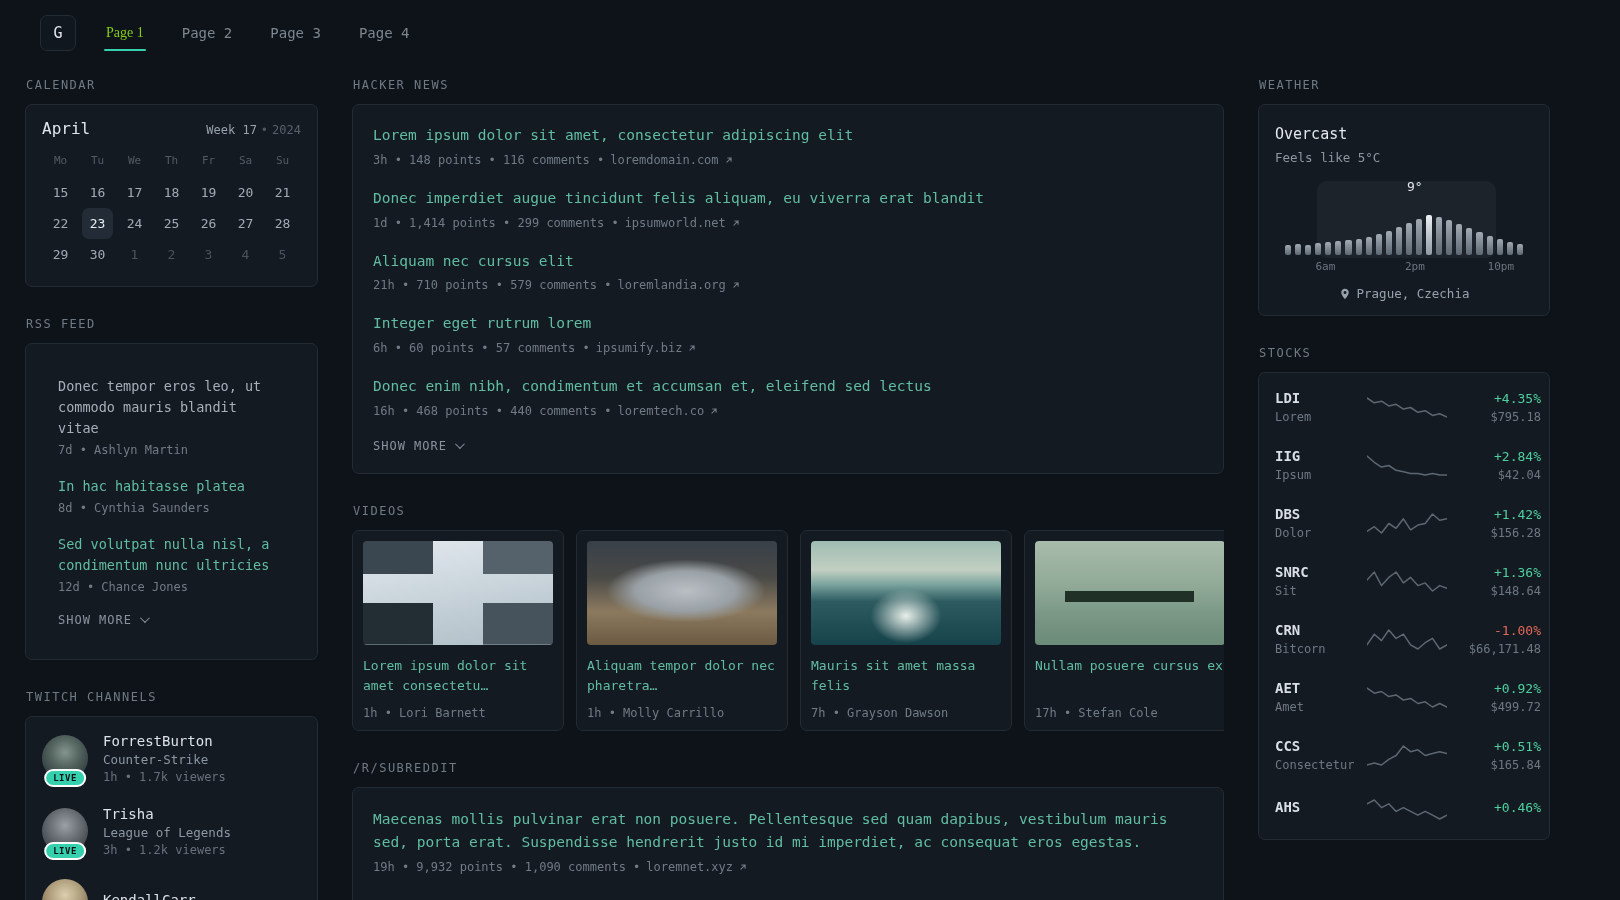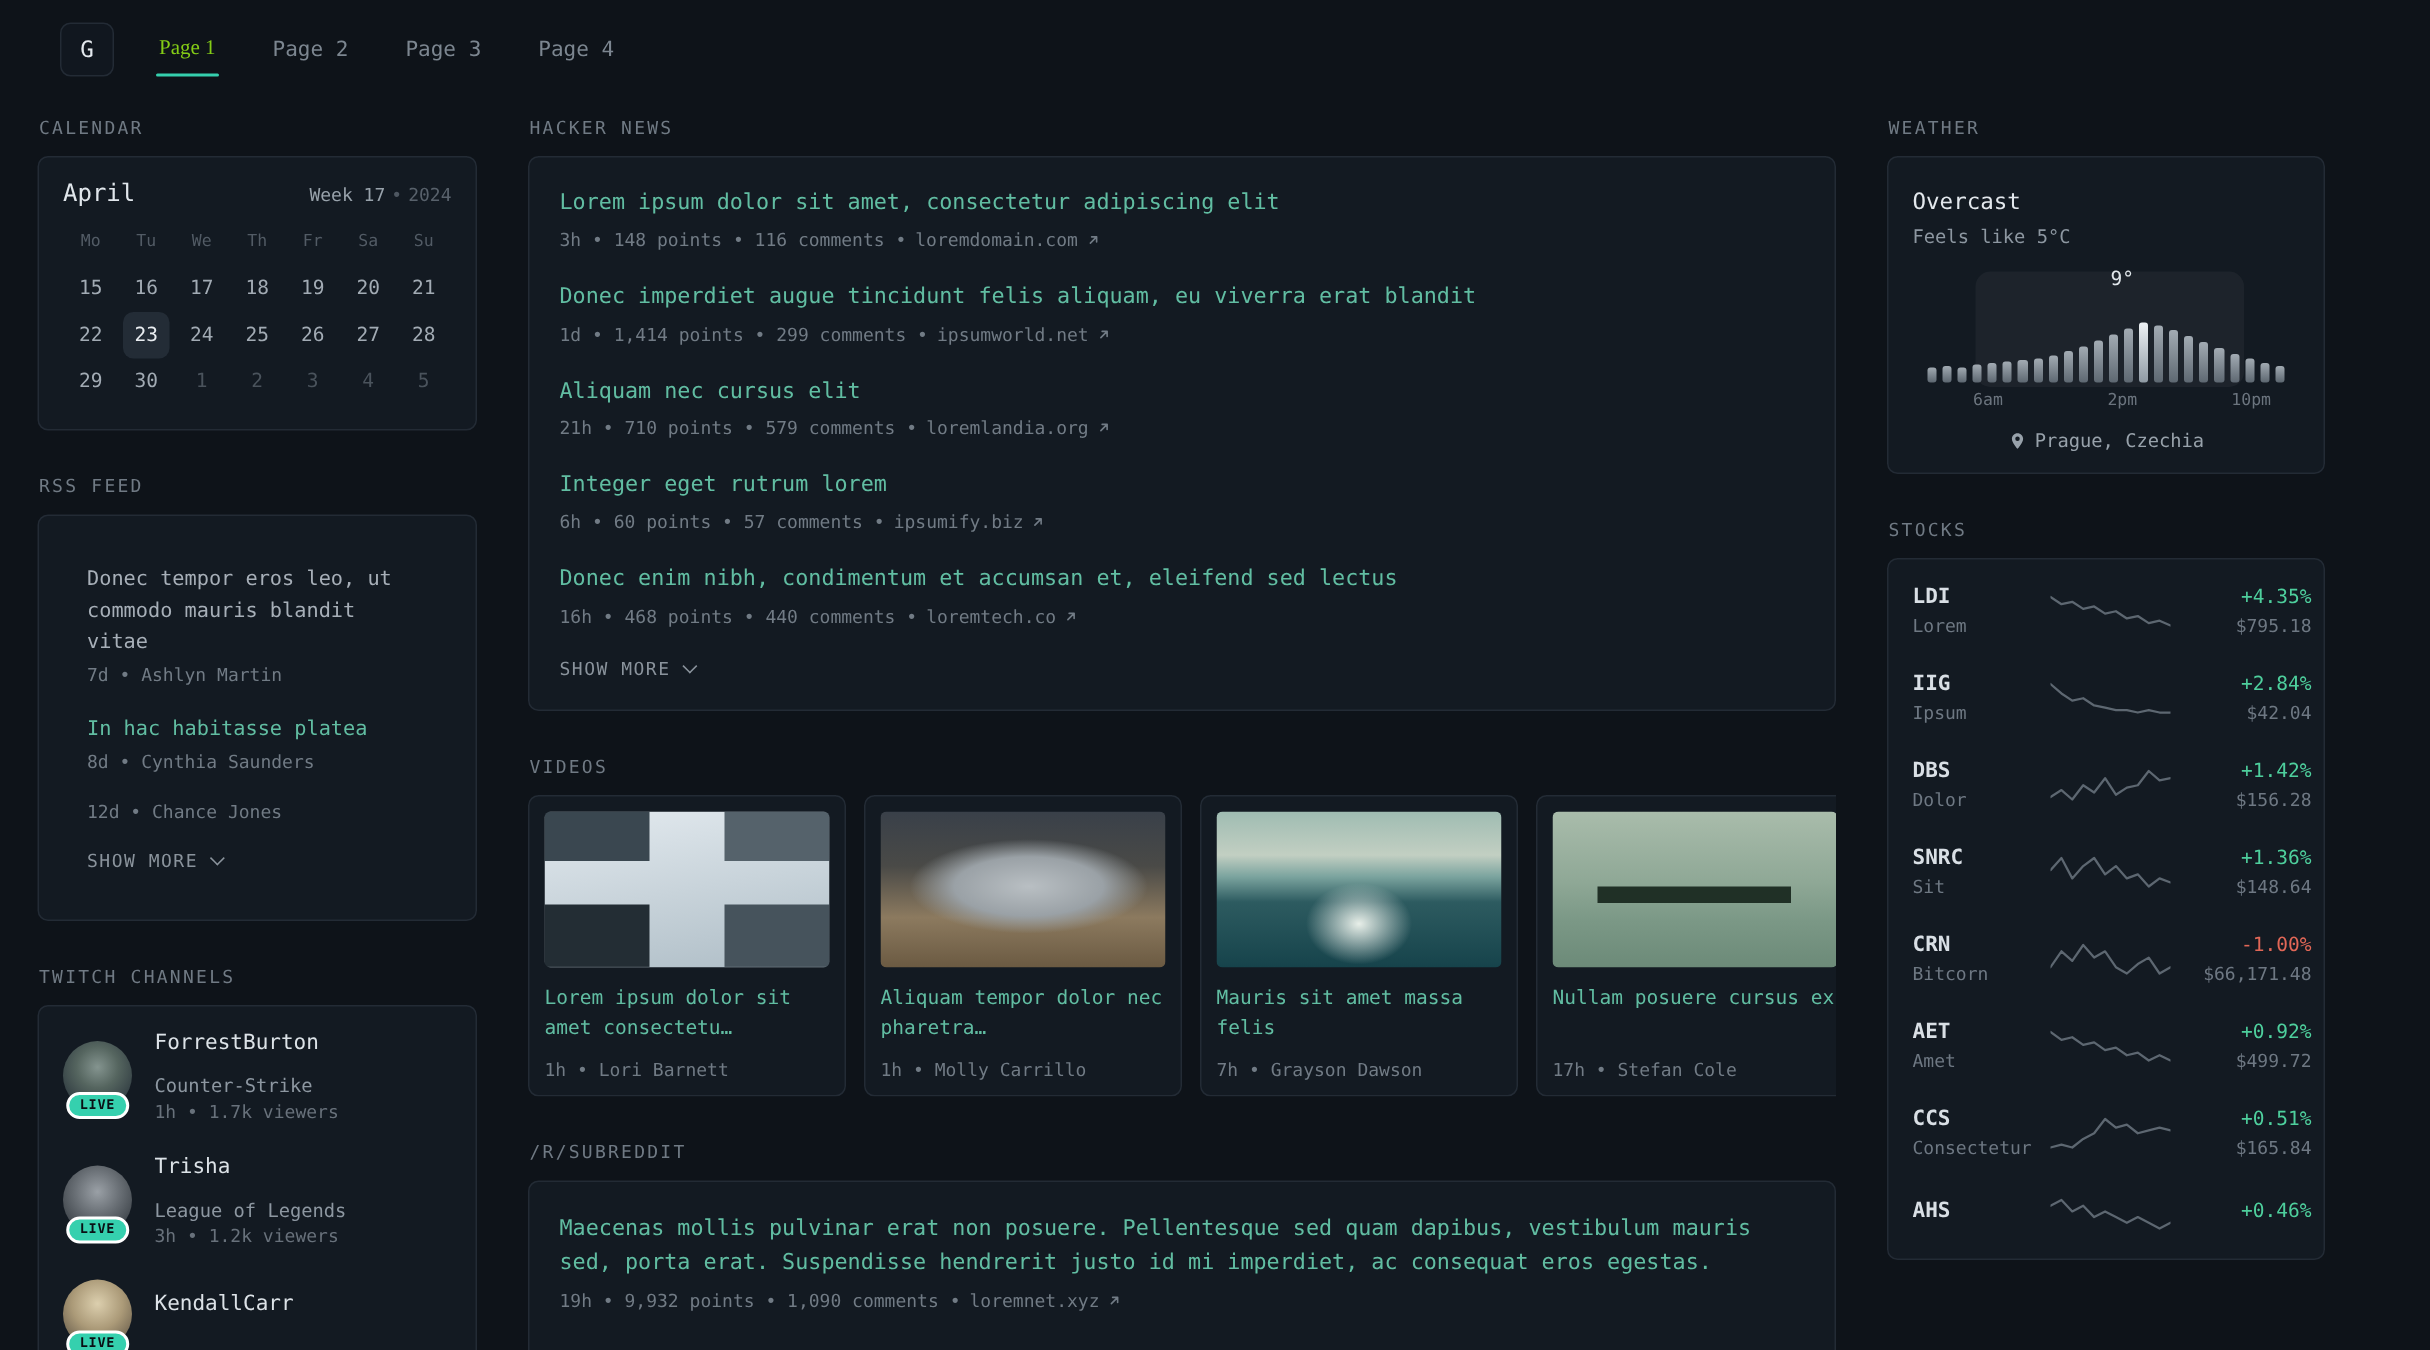--- a/index.html
+++ b/index.html
@@ -56,21 +56,21 @@
   .tw-card{padding:16px;display:flex;flex-direction:column;gap:22px;}
   .tw-item{display:flex;gap:15px;align-items:center;cursor:pointer;}
   .tw-avatar-wrap{position:relative;flex:none;width:46px;height:46px;}
   .tw-avatar{width:46px;height:46px;border-radius:50%;}
   .av1{background:radial-gradient(circle at 50% 38%,#84948f 0%,#55655f 38%,#333f44 75%);}
   .av2{background:radial-gradient(circle at 50% 38%,#9aa0a6 0%,#6a7076 40%,#3e444a 78%);}
   .av3{background:radial-gradient(circle at 50% 35%,#dccfae 0%,#ab9a78 45%,#6f6350 80%);}
   .badge-live{position:absolute;bottom:-6px;left:50%;transform:translateX(-50%);background:#35d0ae;color:#0a0f14;
               font-size:9px;font-weight:700;letter-spacing:.5px;padding:2px 7px;border-radius:999px;border:2px solid #ffffff;}
   .tw-name{font-size:14px;color:#dce2e7;}
-  .tw-game{font-size:12.5px;color:#8d97a1;margin-top:13px;}
+  .tw-game{font-size:12.5px;color:#8d97a1;margin-top:3px;}
   .tw-meta{font-size:12px;color:#68717b;margin-top:3px;}
 
   
   .hn-card{padding:20px;}
   .hn-item{margin-bottom:21px;}
   .hn-title{font-size:14.5px;line-height:1.5;}
   .hn-meta{font-size:12px;color:#717b85;margin-top:6px;display:flex;align-items:center;gap:6px;}
   .domain{color:#717b85;text-decoration:none;cursor:pointer;display:inline-flex;align-items:center;gap:3px;}
 
   
@@ -194,20 +194,21 @@
         <div class="card rss-card">
           <article class="feed-item">
             <a class="link feed-title visited">Donec tempor eros leo, ut commodo mauris blandit vitae</a>
             <div class="feed-meta">7d • Ashlyn Martin</div>
           </article>
           <article class="feed-item">
             <a class="link feed-title">In hac habitasse platea</a>
             <div class="feed-meta">8d • Cynthia Saunders</div>
           </article>
           <article class="feed-item">
+            <a class="link feed-title">Sed volutpat nulla nisl, a condimentum nunc ultricies</a>
             <div class="feed-meta">12d • Chance Jones</div>
           </article>
           <a class="show-more">
             <span>SHOW MORE</span>
             <i class="chev"></i>
           </a>
         </div>
       </section>
 
       <section class="widget">

